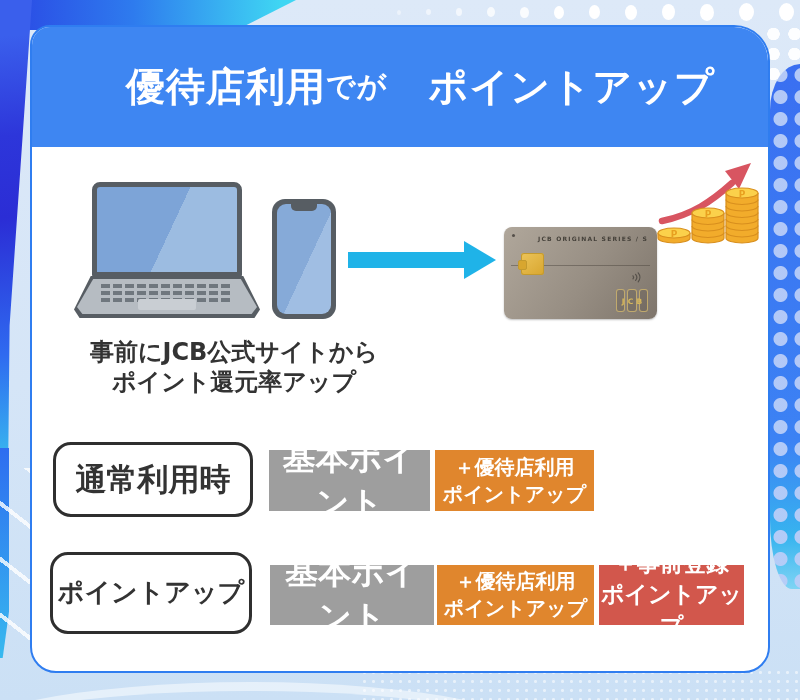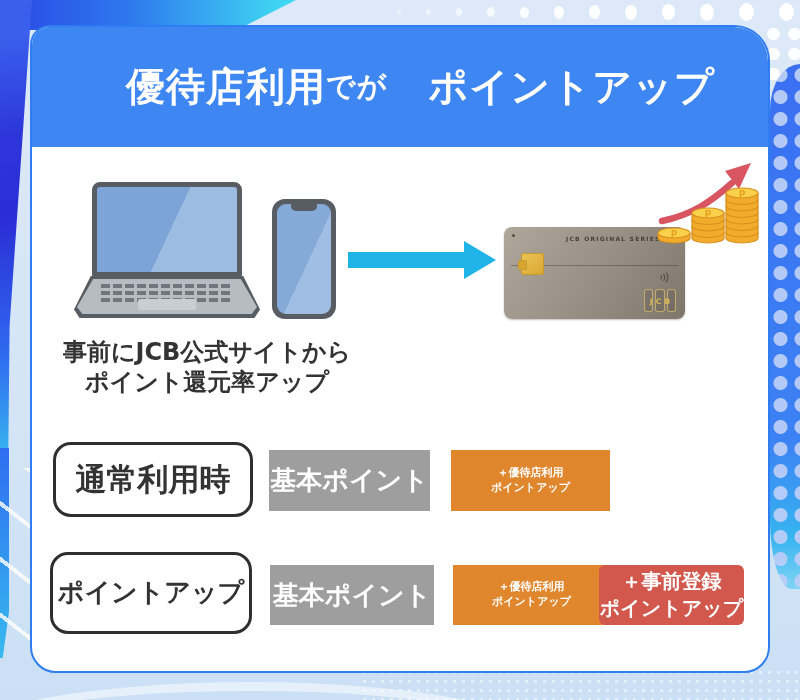--- a/index.html
+++ b/index.html
@@ -116,21 +116,20 @@
   .flow-arrow .shaft{position:absolute;left:0;top:11px;width:116px;height:16px;background:var(--arrow-cyan,#1fb3e8);}
   .flow-arrow .head{
     position:absolute;left:116px;top:0;width:0;height:0;
     border-top:19px solid transparent;border-bottom:19px solid transparent;
     border-left:32px solid var(--arrow-cyan,#1fb3e8);
   }
   .cc{
     position:absolute;left:472px;top:200px;width:153px;height:92px;border-radius:8px;
     background:linear-gradient(125deg,#b0a79b 0%,#978e83 55%,#7e756b 100%);
     box-shadow:0 1px 2px rgba(0,0,0,.25);
-    padding-left:28px;
   }
   .cc-dot{position:absolute;left:8px;top:7px;width:3px;height:3px;border-radius:50%;background:#55504a;}
   .cc-series{
     position:absolute;top:8px;right:9px;font-size:6px;font-weight:bold;
     letter-spacing:1.2px;color:#45413a;white-space:nowrap;
   }
   .cc-line{position:absolute;left:7px;right:7px;top:38px;height:1px;background:rgba(70,65,58,.45);}
   .cc-chip{
     position:absolute;left:17px;top:26px;width:23px;height:22px;border-radius:3px;
     background:linear-gradient(140deg,#ecc45a,#d8a62f);
@@ -140,39 +139,39 @@
   .cc-wave{position:absolute;right:13px;top:43px;}
   .cc-logo{position:absolute;right:9px;bottom:7px;width:32px;height:23px;display:flex;gap:2px;}
   .cc-logo b{flex:1;border:1px solid rgba(205,180,110,.85);border-radius:3px;background:rgba(45,40,34,.15);}
   .cc-logo span{
     position:absolute;left:0;right:0;top:8px;text-align:center;
     font-size:7.5px;font-weight:bold;color:#d8b85a;letter-spacing:3.2px;text-indent:3.2px;
   }
   .coins{position:absolute;left:620px;top:132px;}
   .caption{
     position:absolute;top:310px;color:var(--text-dark,#333);
-    font-size:24px;font-weight:bold;text-align:center;line-height:30px;
+    font-size:24px;font-weight:bold;text-align:center;line-height:30px;padding-left:27px;
   }
   .caption-left{left:0;width:350px;}
   .caption-right{left:420px;width:320px;}
   
   .row-label{
     position:absolute;background:#fff;border:3px solid #2f2f2f;border-radius:18px;
     box-sizing:border-box;display:flex;flex-direction:column;align-items:center;justify-content:center;
     color:var(--text-dark,#333);font-weight:bold;
   }
   .row-label-1{left:21px;top:415px;width:200px;height:75px;font-size:31px;}
   .row-label-2{left:18px;top:525px;width:202px;height:82px;font-size:26px;line-height:1.3;}
   .pbox{
     position:absolute;display:flex;flex-direction:column;align-items:center;justify-content:center;
     color:#fff;font-weight:bold;text-align:center;
   }
-  .pbox.gray{background:var(--box-gray,#9e9e9e);font-size:26px;}
-  .pbox.orange{background:var(--box-orange,#e0862d);font-size:11px;line-height:1.35;margin-left:16px;}
-  .pbox.red{background:var(--box-red,#d2574c);font-size:20px;line-height:1.35;border-radius:6px;}
+  .pbox.gray{background:var(--box-gray,#9e9e9e);font-size:33px;}
+  .pbox.orange{background:var(--box-orange,#e0862d);font-size:20px;line-height:1.35;}
+  .pbox.red{background:var(--box-red,#d2574c);font-size:23px;line-height:1.35;}
   .r1-gray{left:237px;top:423px;width:161px;height:61px;}
   .r1-orange{left:403px;top:423px;width:159px;height:61px;}
   .r2-gray{left:238px;top:538px;width:164px;height:60px;}
   .r2-orange{left:405px;top:538px;width:157px;height:60px;}
   .r2-red{left:567px;top:538px;width:145px;height:60px;}
 </style>
 </head>
 <body>
 
 <div class="stage">

